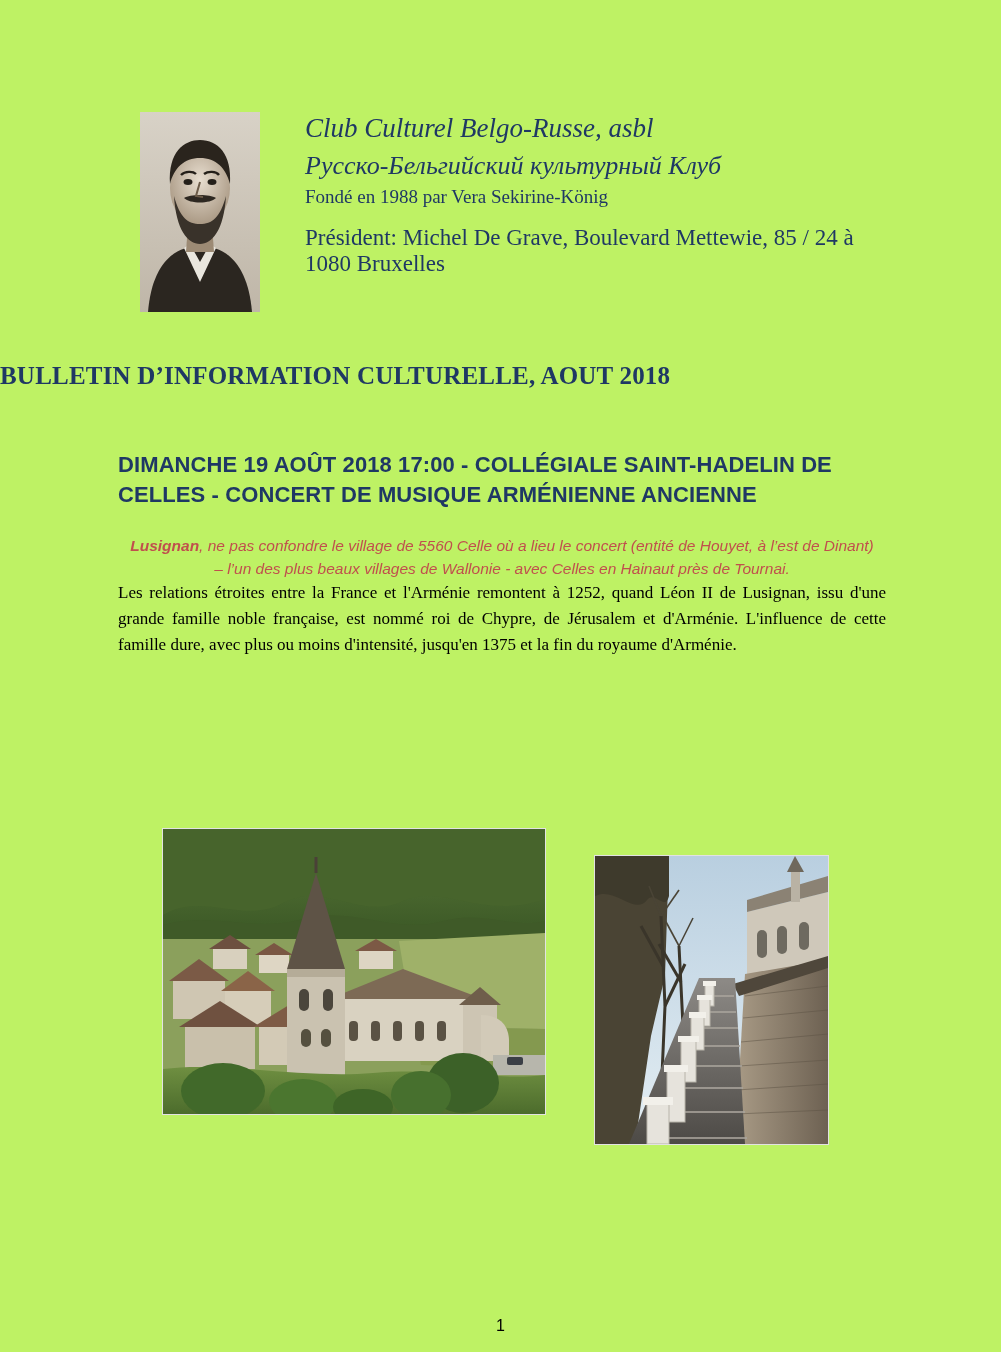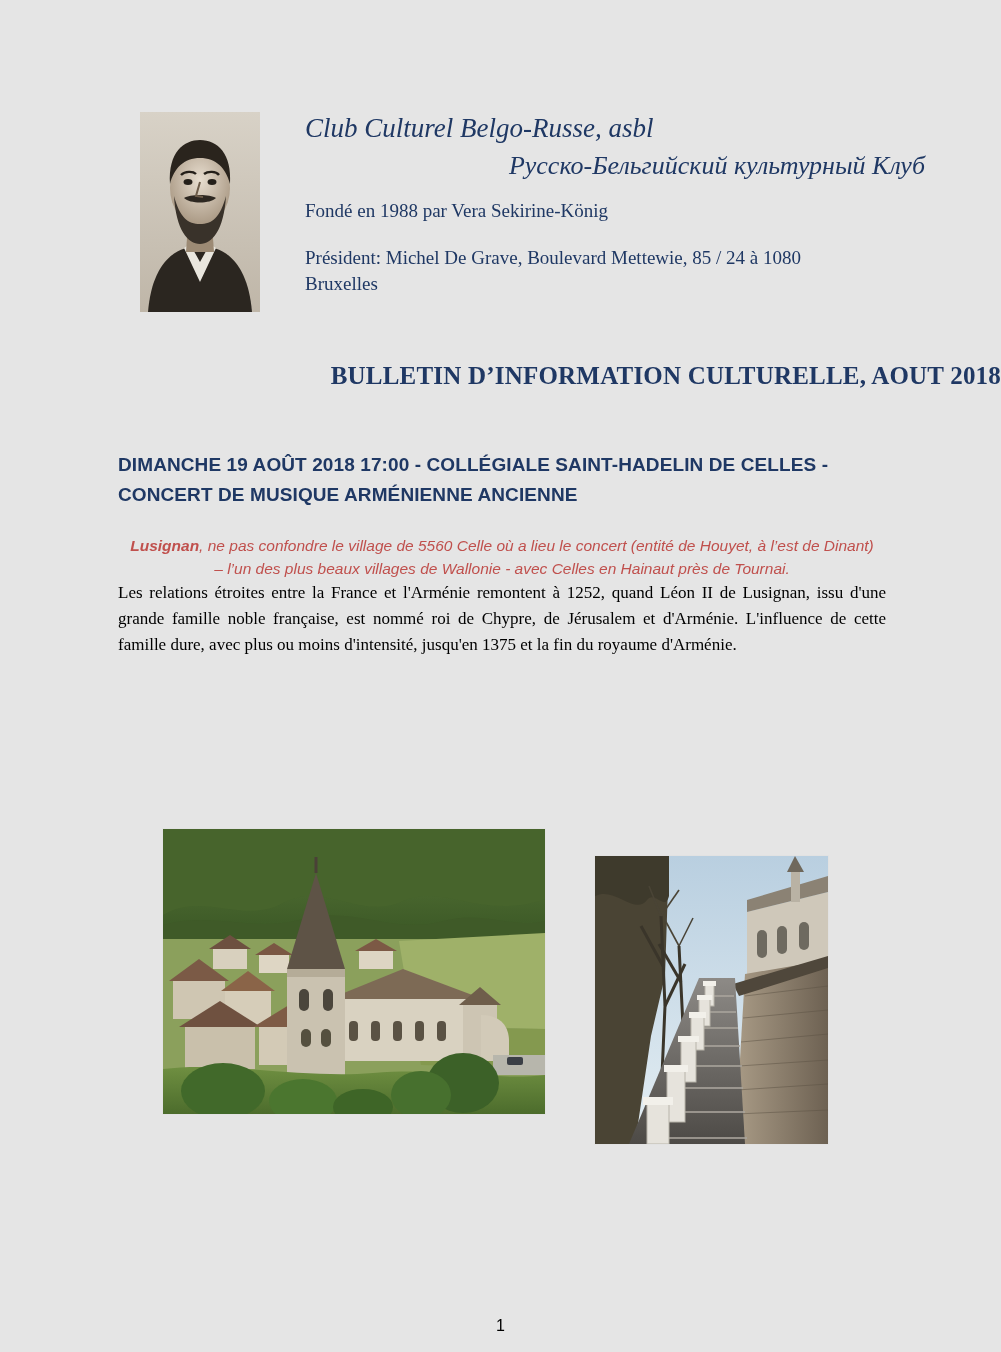--- a/index.html
+++ b/index.html
@@ -12,21 +12,21 @@
     height: 1352px;
     position: relative;
     font-family: "Liberation Sans", sans-serif;
     color: #000000;
     overflow: hidden;
   }
   .page {
     position: relative;
     width: 1001px;
     height: 1352px;
-    background: #e5e5e5;
+    background: #bef264;
   }
 
   
   .header {
     position: absolute;
     left: 0;
     top: 95px;
     width: 1001px;
     height: 260px;
   }
@@ -50,62 +50,60 @@
   .org-line {
     font-family: "Liberation Serif", serif;
     font-style: italic;
     font-size: 27px;
     color: #1f3864;
     line-height: 38px;
     white-space: nowrap;
   }
   .org-line.cyr {
     font-size: 26px;
-    text-align: right;
   }
   .founded {
     font-family: "Liberation Serif", serif;
     font-size: 19px;
     color: #1f3864;
-    margin-top: 14px;
     line-height: 24px;
   }
   .president {
     font-family: "Liberation Serif", serif;
-    font-size: 19px;
+    font-size: 23px;
     color: #1f3864;
-    margin-top: 22px;
+    margin-top: 16px;
     line-height: 26px;
     width: 560px;
   }
 
   .bulletin-title {
     position: absolute;
     left: 0;
     top: 362px;
     width: 1001px;
-    text-align: right;
+    text-align: left;
     font-family: "Liberation Serif", serif;
     font-weight: bold;
     font-size: 25px;
     color: #1f3864;
     letter-spacing: 0.2px;
   }
 
   
   .content {
     position: absolute;
     left: 118px;
     top: 450px;
     width: 768px;
   }
   .event-heading {
     font-family: "Liberation Sans", sans-serif;
     font-weight: bold;
-    font-size: 19px;
+    font-size: 22px;
     line-height: 30px;
     color: #1f3864;
     letter-spacing: 0.1px;
   }
   .attention {
     margin-top: 24px;
     font-family: "Liberation Sans", sans-serif;
     font-style: italic;
     font-size: 15.5px;
     line-height: 23px;

